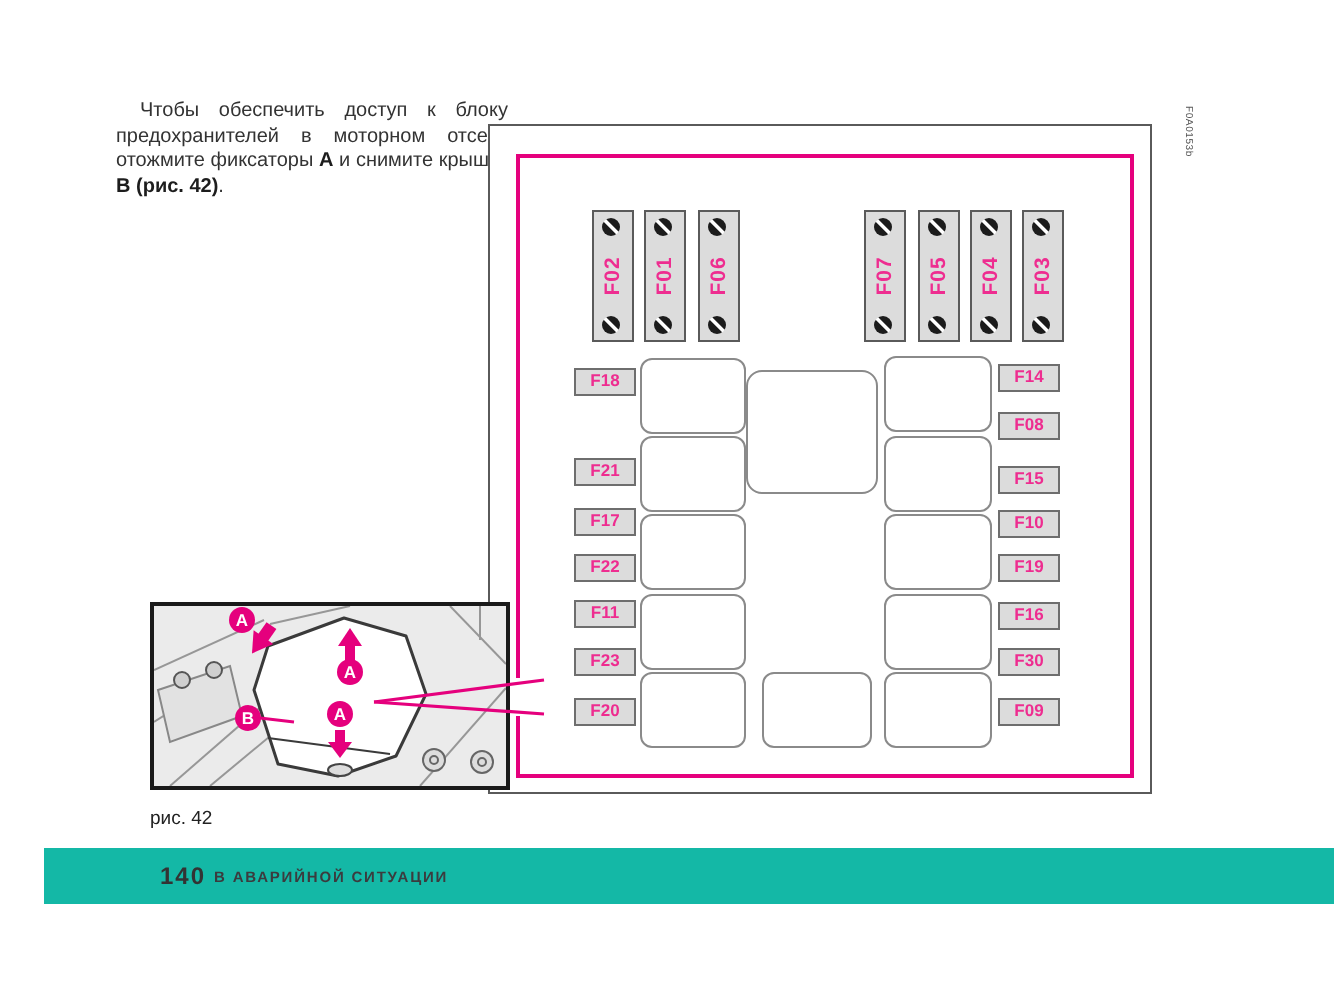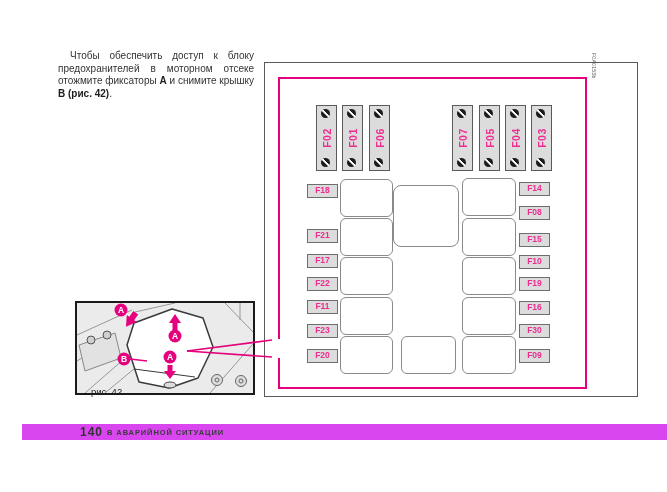--- a/index.html
+++ b/index.html
@@ -8,22 +8,22 @@
 
   
   #textcol{position:absolute;left:58px;top:50px;width:196px;
            font-size:10px;line-height:12.6px;text-align:justify;color:#333;}
   #textcol p{margin:0;text-indent:12px;}
   #textcol .note{margin-top:16px;}
   .b{font-weight:bold;color:#1d1d1d;}
   .note-label{font-weight:bold;font-size:10.5px;color:#1d1d1d;}
 
   
-  #figure{position:absolute;left:264px;top:62px;width:330px;height:333px;
-          border:1px solid #5a5a5a;background:#fff;padding-left:42px;}
+  #figure{position:absolute;left:244px;top:62px;width:330px;height:333px;
+          border:1px solid #5a5a5a;background:#fff;}
   #inner-rect{position:absolute;left:13px;top:14px;width:305px;height:308px;
               border:2px solid #e5007d;}
   #wedge-gap{position:absolute;left:11px;top:276px;width:5px;height:19px;background:#fff;z-index:3;}
 
   .strip{position:absolute;top:42px;width:19px;height:64px;background:#dcdcdc;
          border:1px solid #5a5a5a;}
   .screw{position:absolute;left:4px;width:9px;height:9px;border-radius:50%;
          background:linear-gradient(45deg,#1c1c1c 42%,#ffffff 46%,#ffffff 56%,#1c1c1c 60%);}
   .screw.top{top:3px;} .screw.bottom{bottom:3px;}
   .strip-label{position:absolute;left:0;top:0;width:19px;height:64px;display:flex;
@@ -38,28 +38,28 @@
                     background:#fff;border:1px solid #8a8a8a;border-radius:8px;}
   #relay-center-bottom{position:absolute;left:136px;top:273px;width:53px;height:36px;
                     background:#fff;border:1px solid #8a8a8a;border-radius:6px;}
 
   #figcode{position:absolute;left:591px;top:53px;writing-mode:vertical-rl;
            font-size:5px;color:#555;letter-spacing:.3px;}
 
   
   #photo{position:absolute;left:75px;top:301px;width:180px;height:94px;
          border:2px solid #1a1a1a;background:#ebebeb;box-sizing:border-box;}
-  #caption{position:absolute;left:75px;top:386px;font-size:9.5px;color:#222;margin-left:16px;}
+  #caption{position:absolute;left:75px;top:404px;font-size:9.5px;color:#222;}
 
   
   #wedge{position:absolute;left:180px;top:332px;z-index:4;pointer-events:none;}
 
   
-  #footer{position:absolute;left:22px;top:424px;width:645px;height:16px;
-          background:#d946ef;display:flex;align-items:center;}
+  #footer{position:absolute;left:22px;top:424px;width:645px;height:28px;
+          background:#14b8a6;display:flex;align-items:center;}
   #page-num{margin-left:58px;font-size:12px;font-weight:bold;color:#333;letter-spacing:1px;}
   #section-title{margin-left:4px;font-size:7.5px;font-weight:bold;color:#3b3b3e;letter-spacing:.9px;}
 </style>
 </head>
 <body>
 
 <div id="page">
 
   <div id="textcol">
     <p><span>Чтобы обеспечить доступ к блоку предохранителей в моторном отсеке отожмите фиксаторы </span><span class="b">А</span><span> и снимите крышку </span><span class="b">В (рис. 42)</span><span>.</span></p>

